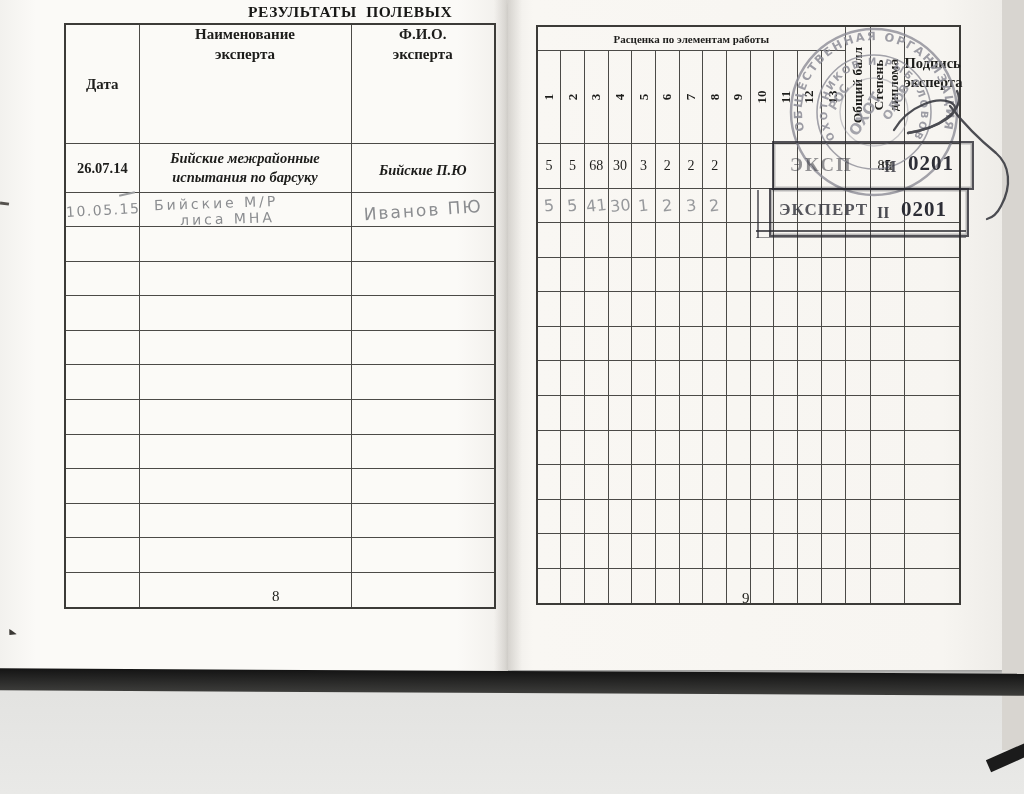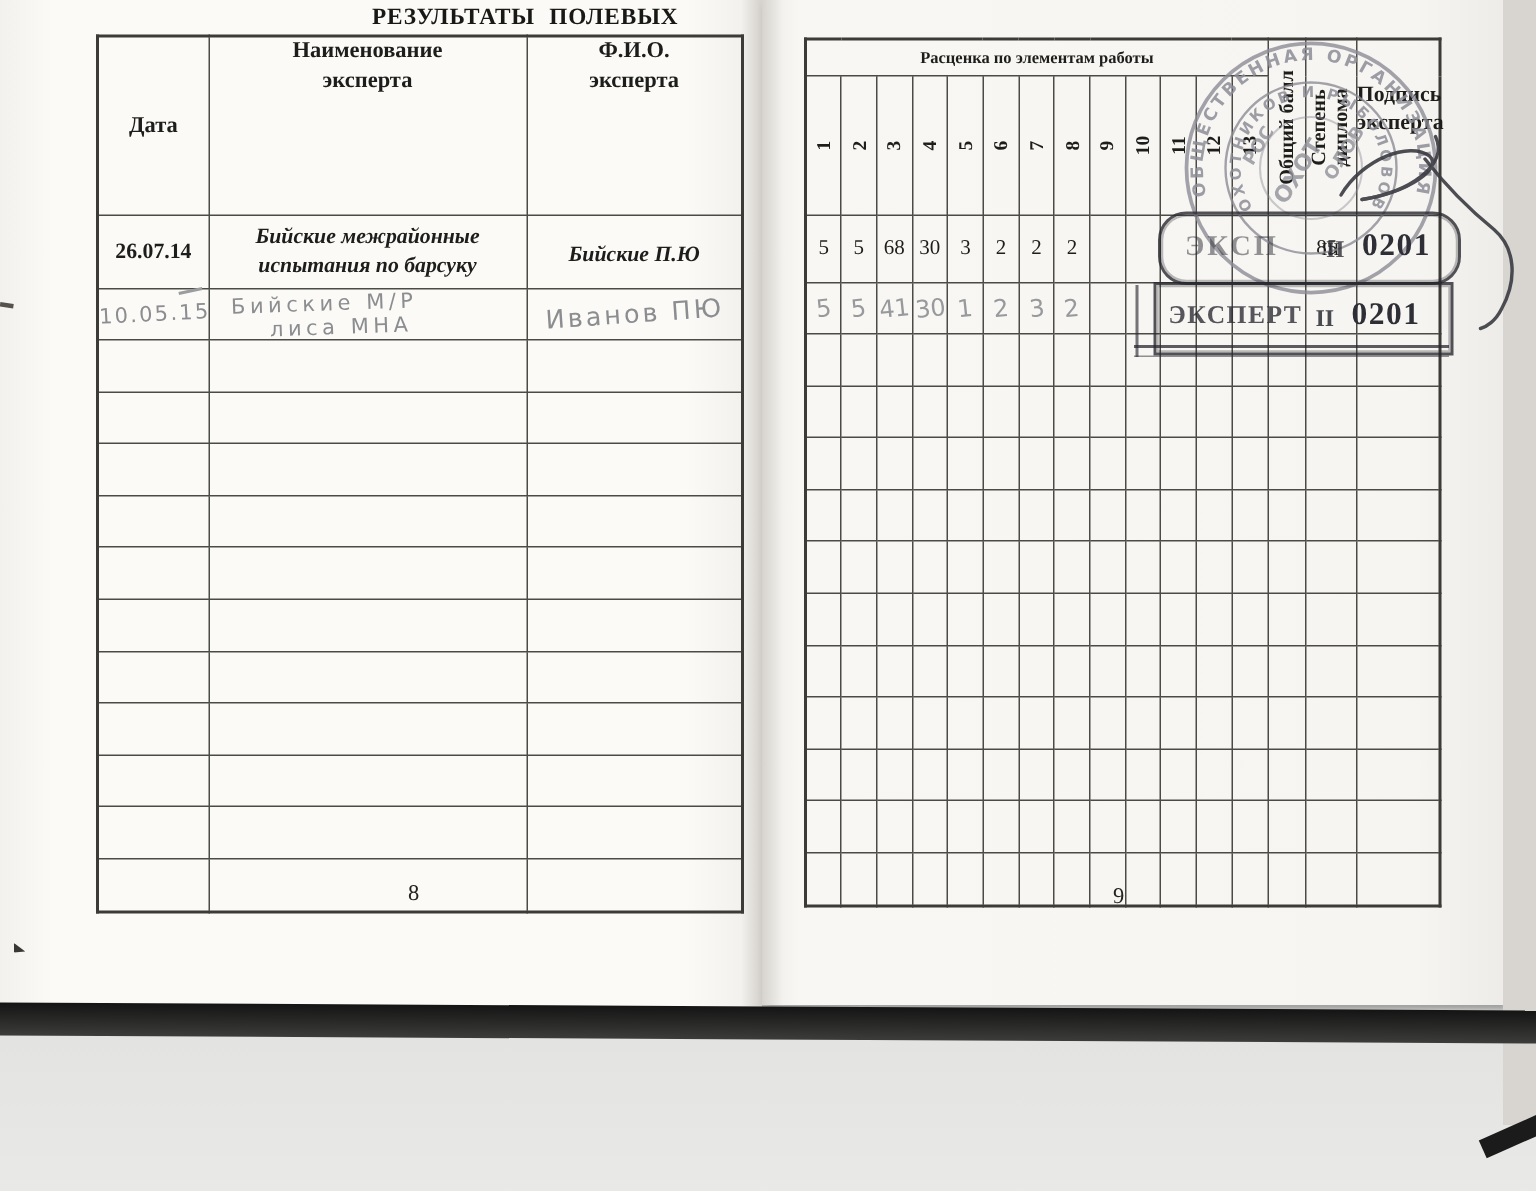--- a/index.html
+++ b/index.html
@@ -562,21 +562,21 @@
       <textPath href="#arcO" startOffset="50%" text-anchor="middle">ОБЩЕСТВЕННАЯ  ОРГАНИЗАЦИЯ</textPath>
     </text>
     <text class="sealtxt" font-size="10">
       <textPath href="#arcI" startOffset="50%" text-anchor="middle">ОХОТНИКОВ И РЫБОЛОВОВ</textPath>
     </text>
     <text class="sealc" x="50" y="88" font-size="12" transform="rotate(-58 50 88)">РОС</text>
     <text class="sealc" x="72" y="114" font-size="15" transform="rotate(-58 72 114)">ОХОТ</text>
     <text class="sealc" x="104" y="98" font-size="12" transform="rotate(-58 104 98)">ОЛОВ</text>
   </svg>
 
-  <div class="stampbox" style="left:772px;top:141px;width:198px;height:45px;border-radius:19px;">
+  <div class="stampbox" style="left:772px;top:141px;width:198px;height:45px;">
     <span class="s-label1">ЭКСП</span>
     <span class="s-cat1">II</span>
     <span class="s-num1">0201</span>
   </div>
   <div class="stampbox" style="left:769px;top:188px;width:196px;height:45px;">
     <span class="s-label2">ЭКСПЕРТ</span>
     <span class="s-cat2">II</span>
     <span class="s-num2">0201</span>
   </div>
   <div class="stamp-underline"></div>

